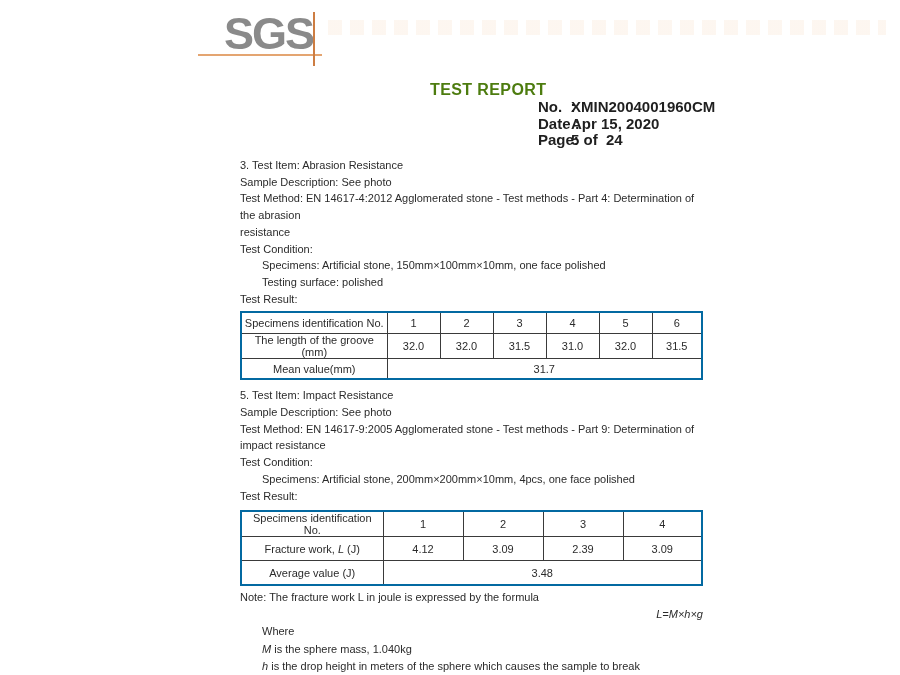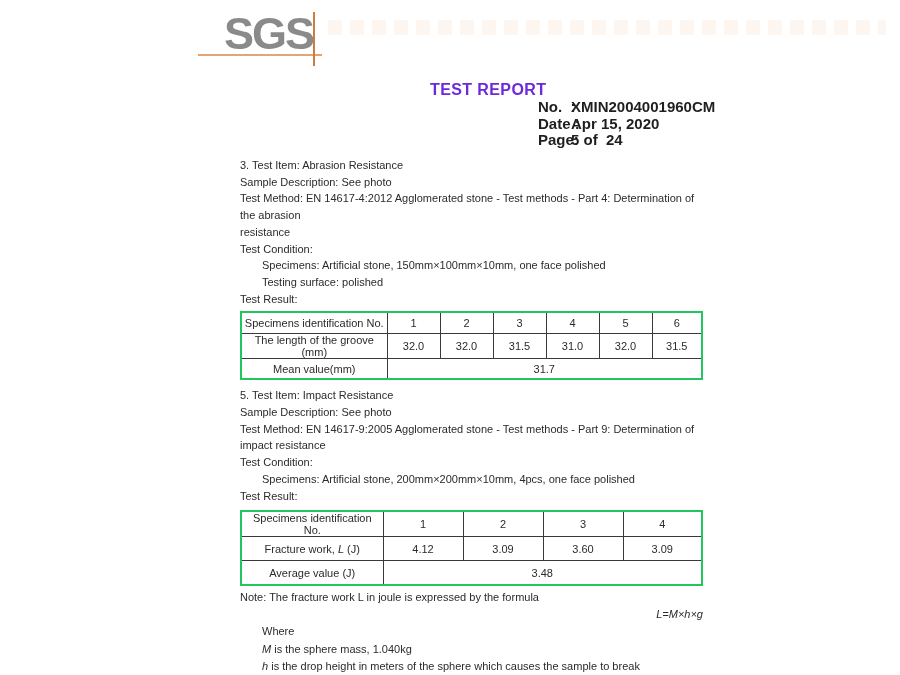--- a/index.html
+++ b/index.html
@@ -20,32 +20,32 @@
   .logo-text{
     position:absolute; left:214px; top:0px;
     font-size:45px; line-height:44px; font-weight:700;
     letter-spacing:-2px; color:#8a8a8a;
   }
   .logo-hline{ position:absolute; left:188px; top:42px; width:124px; height:2px; background:#e4a571; }
   .logo-vline{ position:absolute; left:303px; top:0px;  width:2px;  height:54px; background:#cd7d42; }
 
   .report-title{
     position:absolute; left:420px; top:69px;
-    font-size:16px; font-weight:700; letter-spacing:0.4px; color:#6d28d9;
+    font-size:16px; font-weight:700; letter-spacing:0.4px; color:#4d7c0f;
   }
   .meta{ position:absolute; left:528px; top:87px; font-size:15px; font-weight:700; color:#1f1f1f; }
   .meta-row{ display:flex; line-height:16.5px; }
   .meta-label{ display:inline-block; width:33px; white-space:pre; }
   .meta-value{ white-space:pre; }
 
   .body{ position:absolute; left:230px; top:145px; width:463px; font-size:11px; }
   .body p{ line-height:16.7px; }
   .ind{ padding-left:22px; }
 
-  table{ border-collapse:collapse; table-layout:fixed; width:463px; border:2px solid #22c55e; }
+  table{ border-collapse:collapse; table-layout:fixed; width:463px; border:2px solid #0369a1; }
   td{
     border:1px solid #3a3a3a; text-align:center; vertical-align:middle;
     font-size:11px; color:#2b2b2b; padding:0 2px; overflow:hidden;
   }
   .t1{ margin-top:4px; margin-bottom:7px; }
   .t1 td{ height:21px; }
   .t2{ margin-top:6px; margin-bottom:3px; }
   .t2 td{ height:24px; }
 
   .notes p{ line-height:17.3px; }
@@ -147,21 +147,21 @@
         <td>Specimens identification No.</td>
         <td>1</td>
         <td>2</td>
         <td>3</td>
         <td>4</td>
       </tr>
       <tr>
         <td><span>Fracture work, </span><i>L</i><span> (J)</span></td>
         <td>4.12</td>
         <td>3.09</td>
-        <td>3.60</td>
+        <td>2.39</td>
         <td>3.09</td>
       </tr>
       <tr>
         <td>Average value (J)</td>
         <td colspan="4">3.48</td>
       </tr>
     </tbody>
       </table>
 
     <div class="notes">

